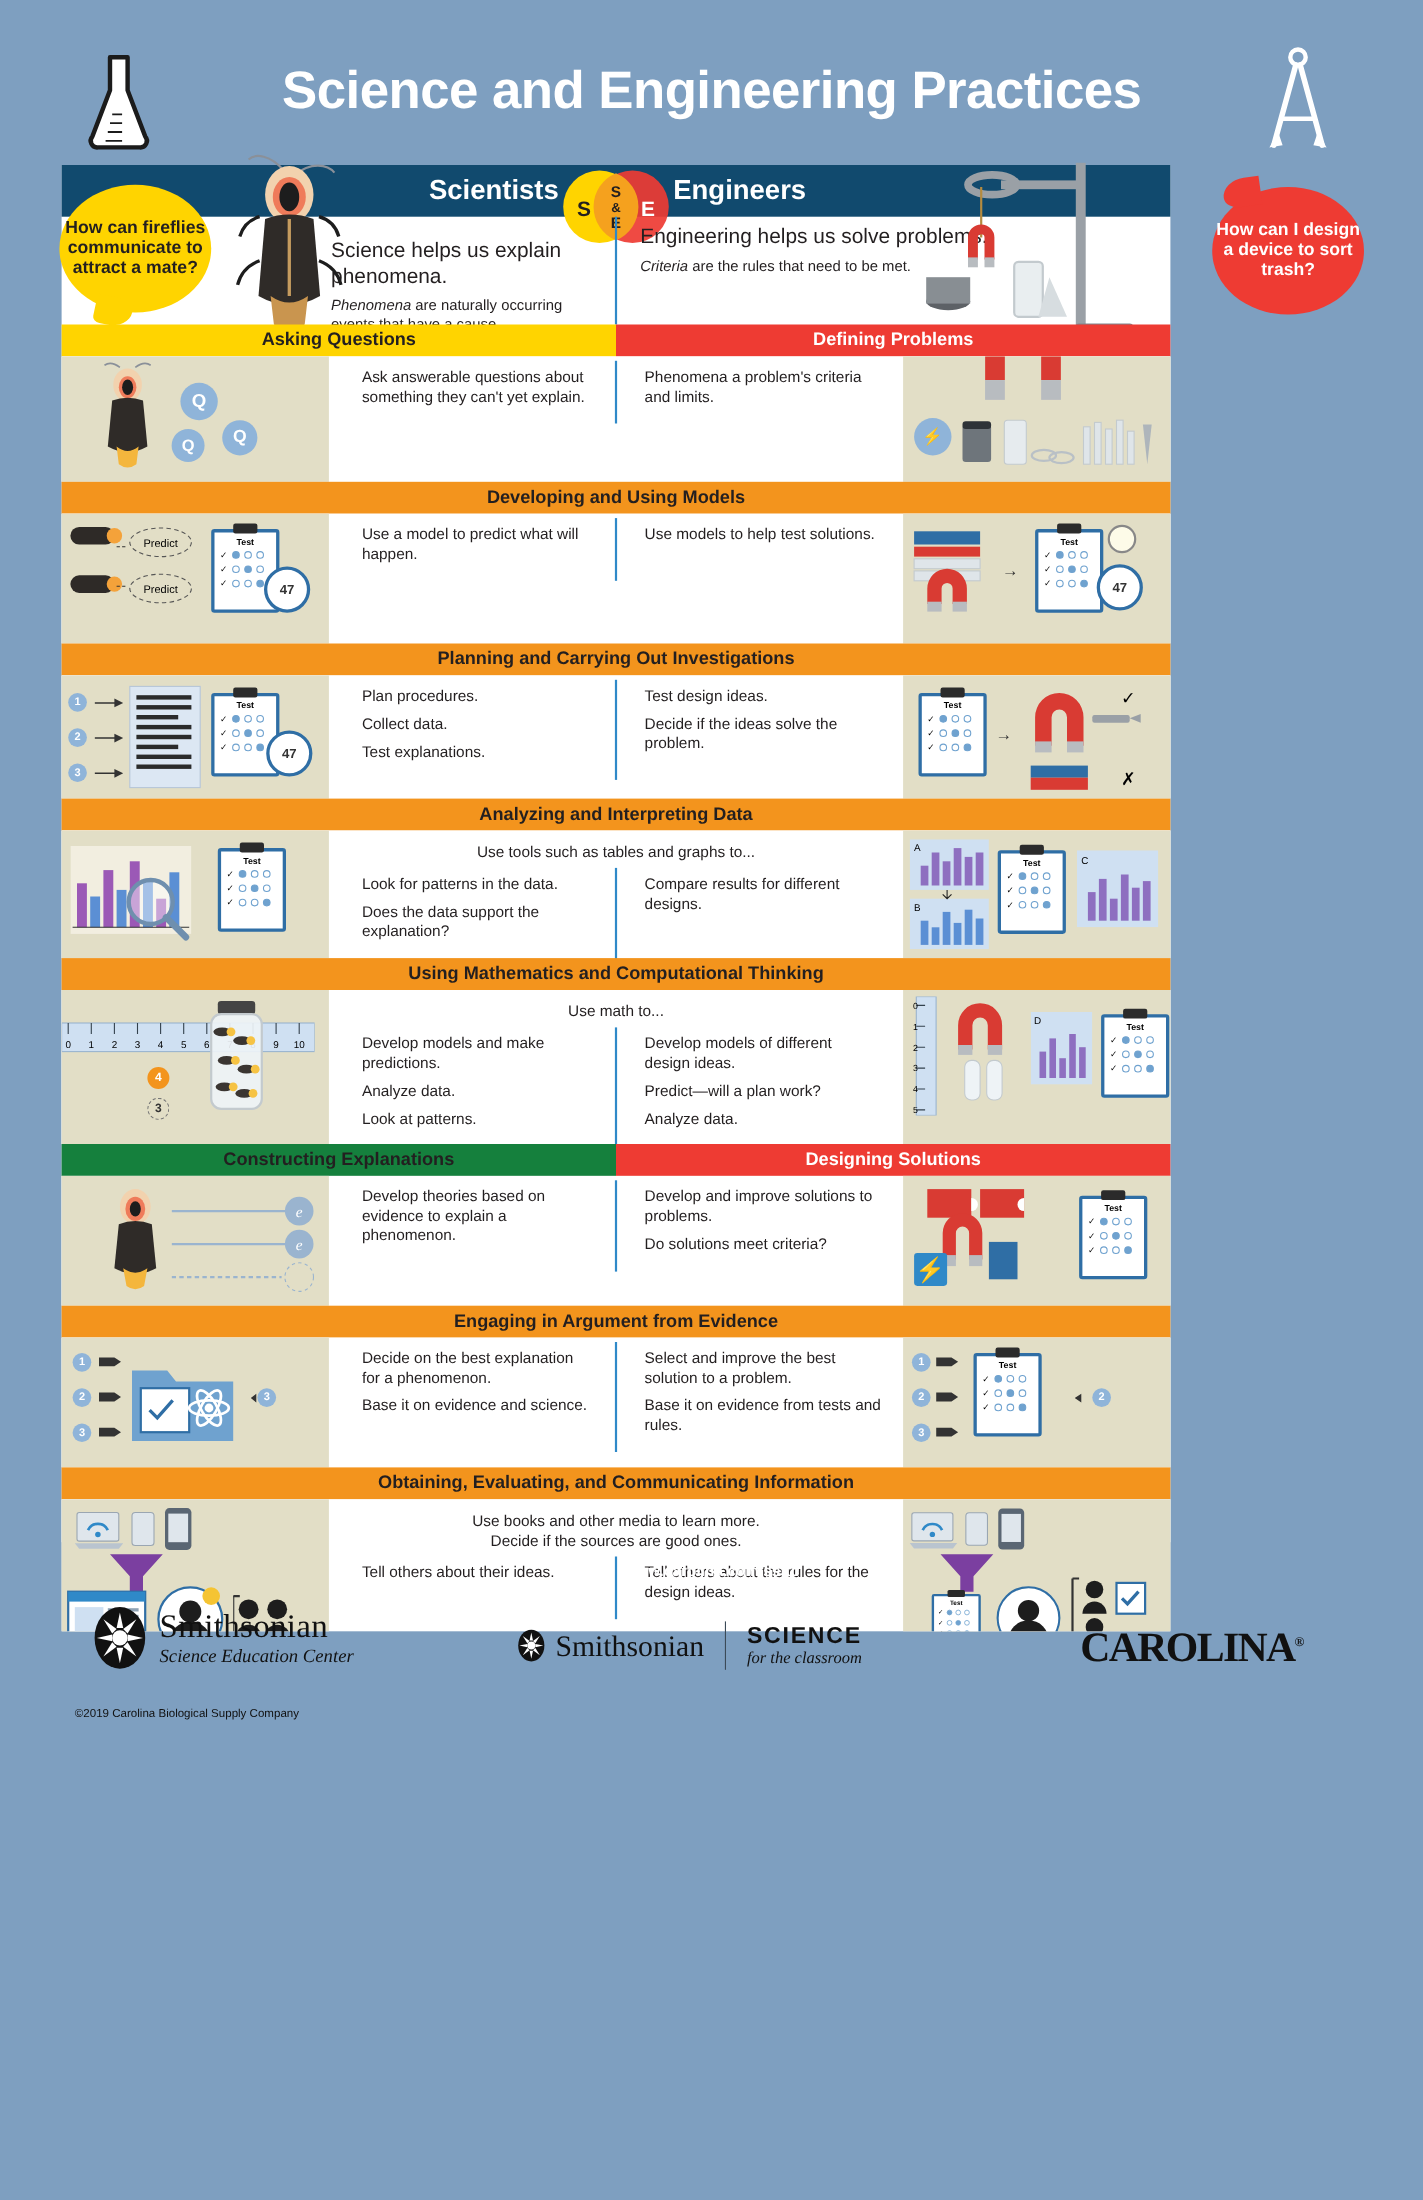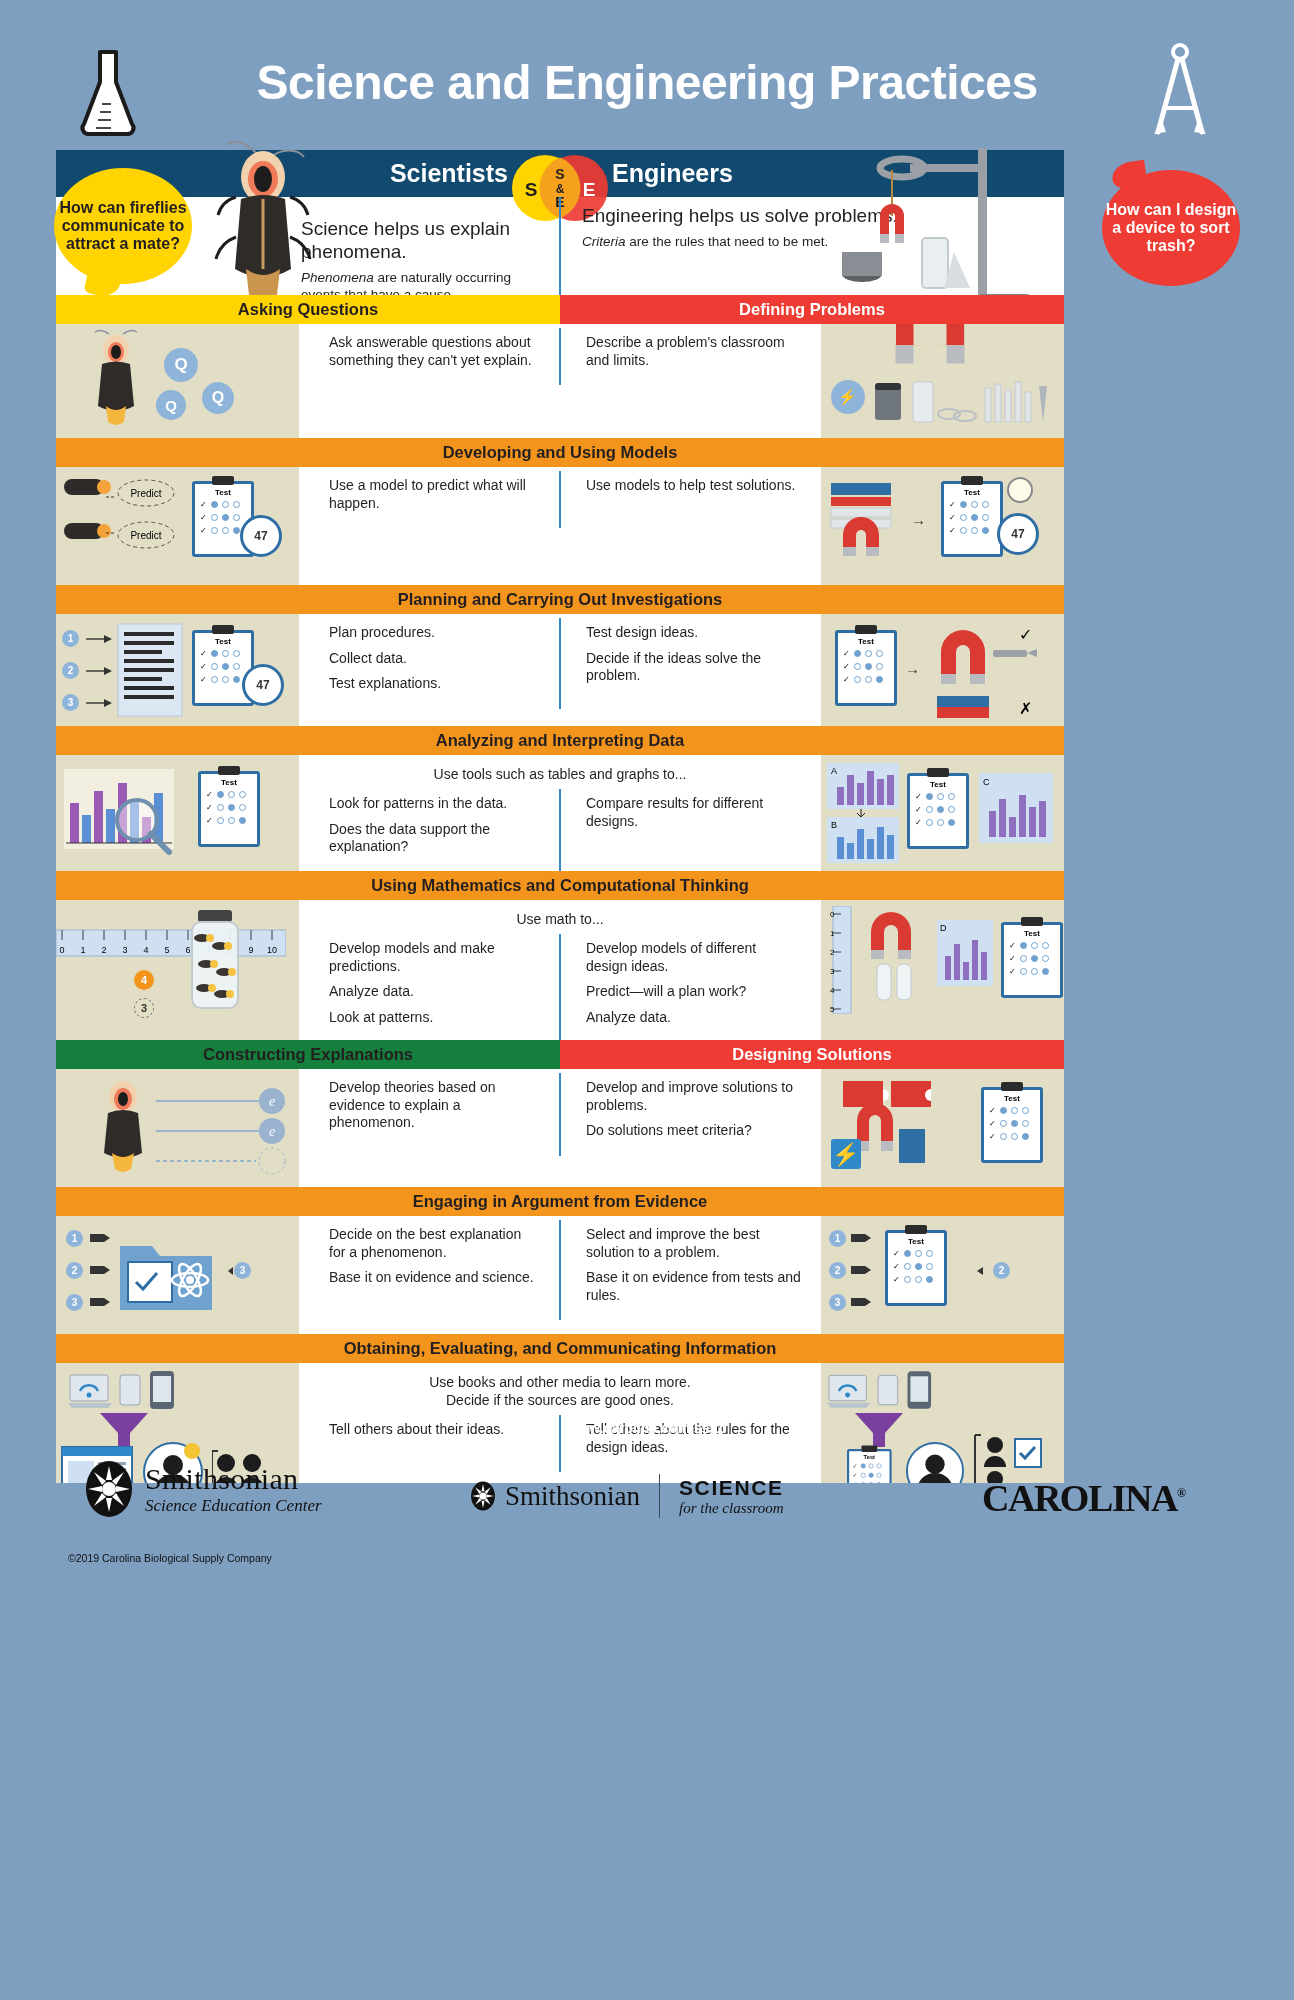--- a/index.html
+++ b/index.html
@@ -286,21 +286,21 @@
    <div class="qbub" style="left:100px;top:66px;width:30px;height:30px;font-size:15px">Q</div>
    <div class="qbub" style="left:146px;top:58px;width:32px;height:32px;font-size:16px">Q</div>
           </div>
           <div style="flex: 1 1 0%; position: relative;">
             <div class="two">
               <div class="vdiv2"></div>
               <div class="half ">
                 <p>Ask answerable questions about something they can't yet explain.</p>
               </div>
               <div class="half r">
-                <p>Describe a problem's classroom and limits.</p>
+                <p>Phenomena a problem's criteria and limits.</p>
               </div>
             </div>
           </div>
           <div class="art">
             <div style="position:absolute;left:86px;top:-26px">
               <div class="magnet" style="transform:scale(1.5)"></div>
             </div>
    <div class="qbub" style="left:10px;top:56px;width:34px;height:34px;font-size:15px">⚡</div>
    <svg style="position:absolute;left:52px;top:46px;width:180px;height:56px" viewBox="0 0 180 56">
     <rect x="2" y="16" width="26" height="34" rx="3" fill="#6e757b"></rect>

